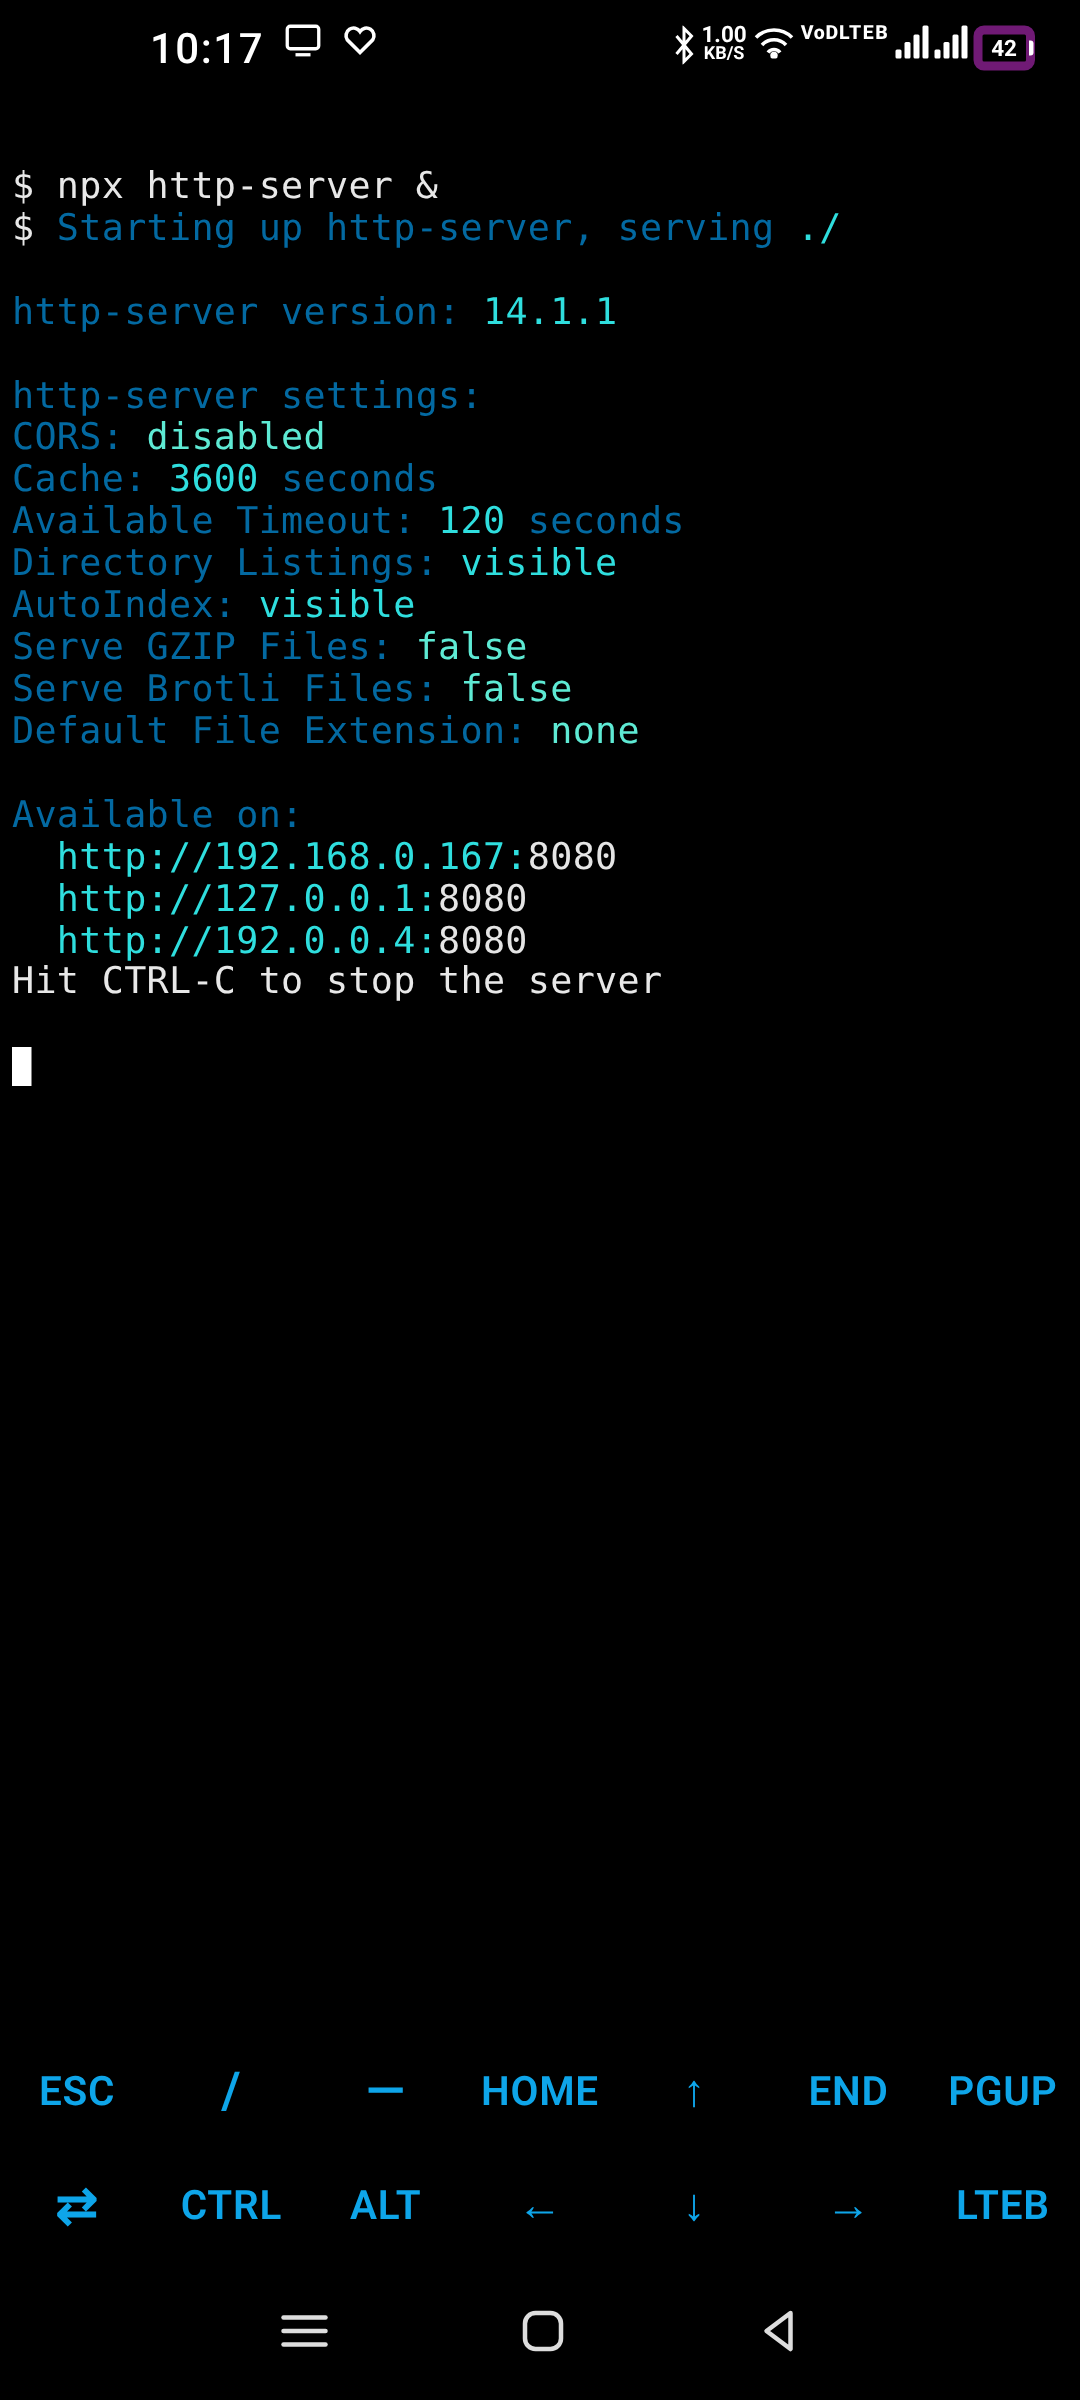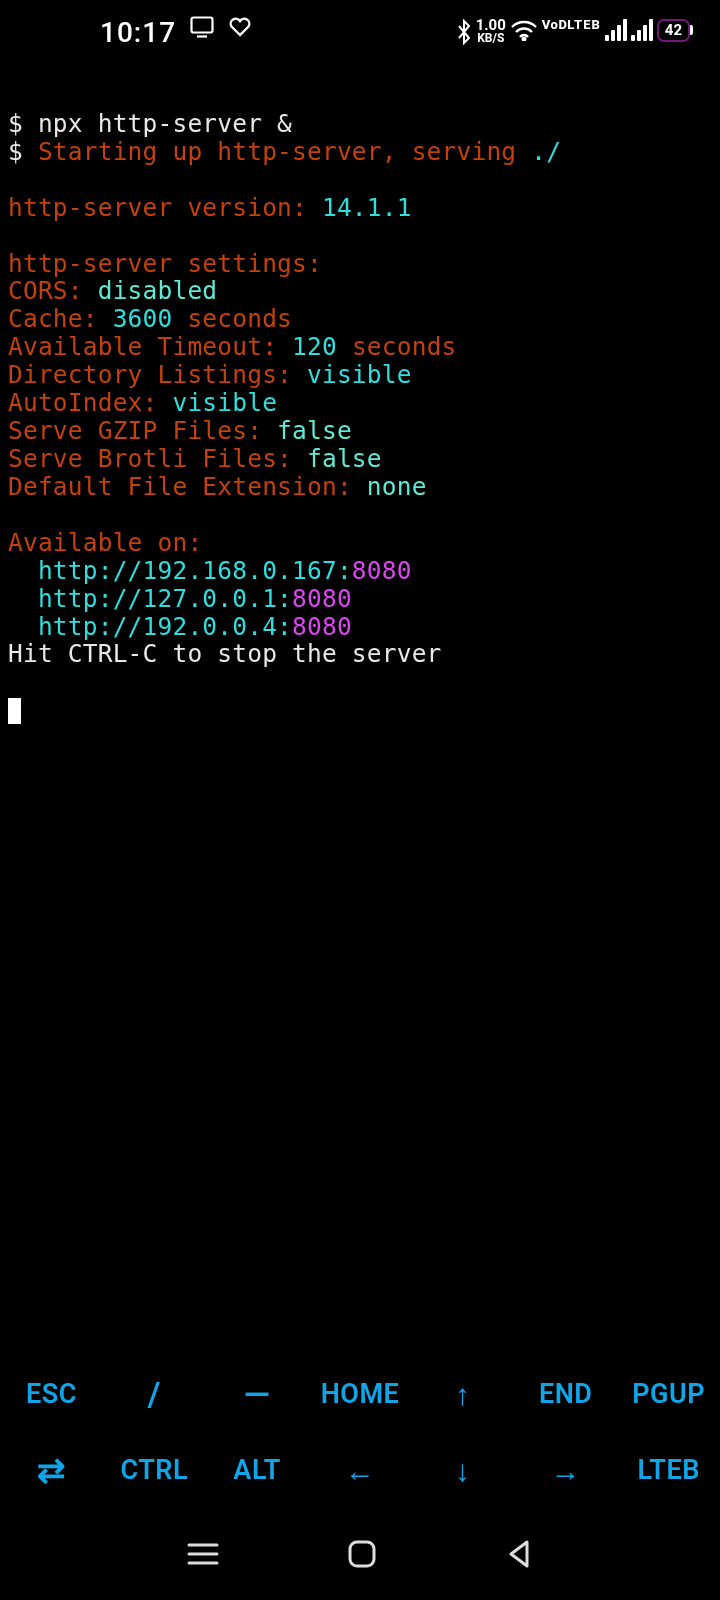--- a/index.html
+++ b/index.html
@@ -26,38 +26,38 @@
   .speed .bot { font-size:12px; font-weight:700; }
   .volte { display:flex; flex-direction:row; line-height:0.85; align-items:center;}
   .volte .top { font-size:13px; font-weight:800; letter-spacing:0.5px;}
   .volte .bot { font-size:13px; font-weight:800; letter-spacing:1px;}
   .bars { display:flex; align-items:flex-end; gap:2px; height:22px;}
   .bars span { width:4px; background:#fff; border-radius:1px;}
   .bars.a span:nth-child(1){height:6px;} .bars.a span:nth-child(2){height:11px;}
   .bars.a span:nth-child(3){height:16px;} .bars.a span:nth-child(4){height:22px;}
   .bars.b span:nth-child(1){height:6px;} .bars.b span:nth-child(2){height:11px;}
   .bars.b span:nth-child(3){height:16px;} .bars.b span:nth-child(4){height:22px;}
-  .battery { border:2px solid #701a75; border-radius:7px; padding:1px 6px;
+  .battery { border:6px solid #701a75; border-radius:7px; padding:1px 6px;
              font-size:15px; font-weight:700; position:relative; line-height:1.1;}
   .battery::after{content:"";position:absolute;right:-5px;top:50%;transform:translateY(-50%);
                   width:3px;height:10px;background:#fff;border-radius:0 2px 2px 0;}
   
   .terminal {
     padding: 18px 8px 0 8px;
     font-size: 24.5px;
     line-height: 1.14;
     white-space: pre;
     font-weight: 500;
     letter-spacing: 0.2px;
   }
   .c-white  { color:#e8e8e8; }
-  .c-yellow { color:#c2410c; }
+  .c-yellow { color:#0369a1; }
   .c-cyan   { color:#2fdede; }
   .c-red    { color:#5eead4; }
-  .c-green  { color:#d946ef; }
+  .c-green  { color:#e5e5e5; }
   .cursor {
     display:inline-block; width:13px; height:26px;
     background:#fff; vertical-align:text-bottom; margin-top:2px;
   }
   
   .keyrows {
     position:absolute; left:0; right:0; bottom:92px;
     font-family: -apple-system,"Segoe UI",Roboto,sans-serif;
     font-weight:600;
   }

